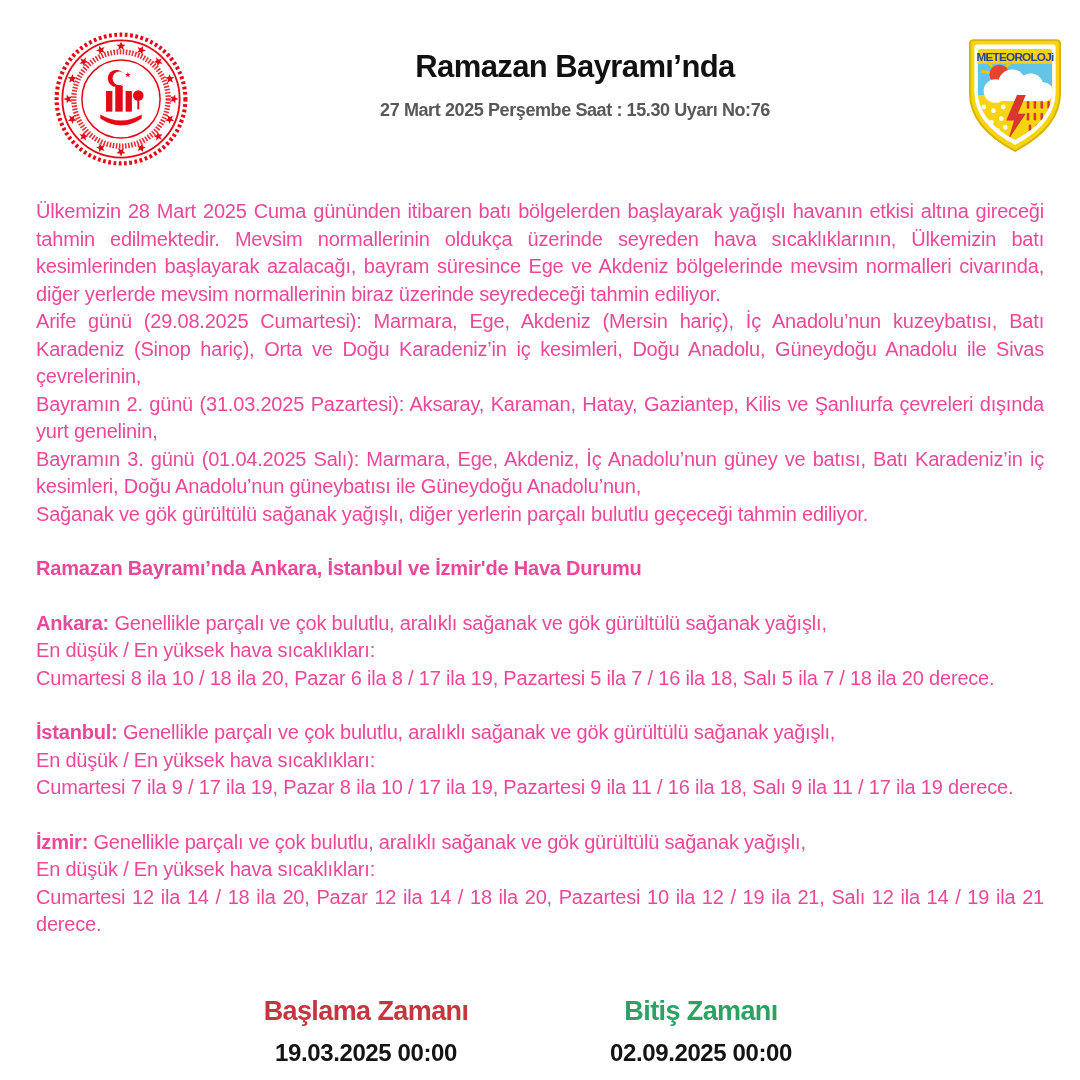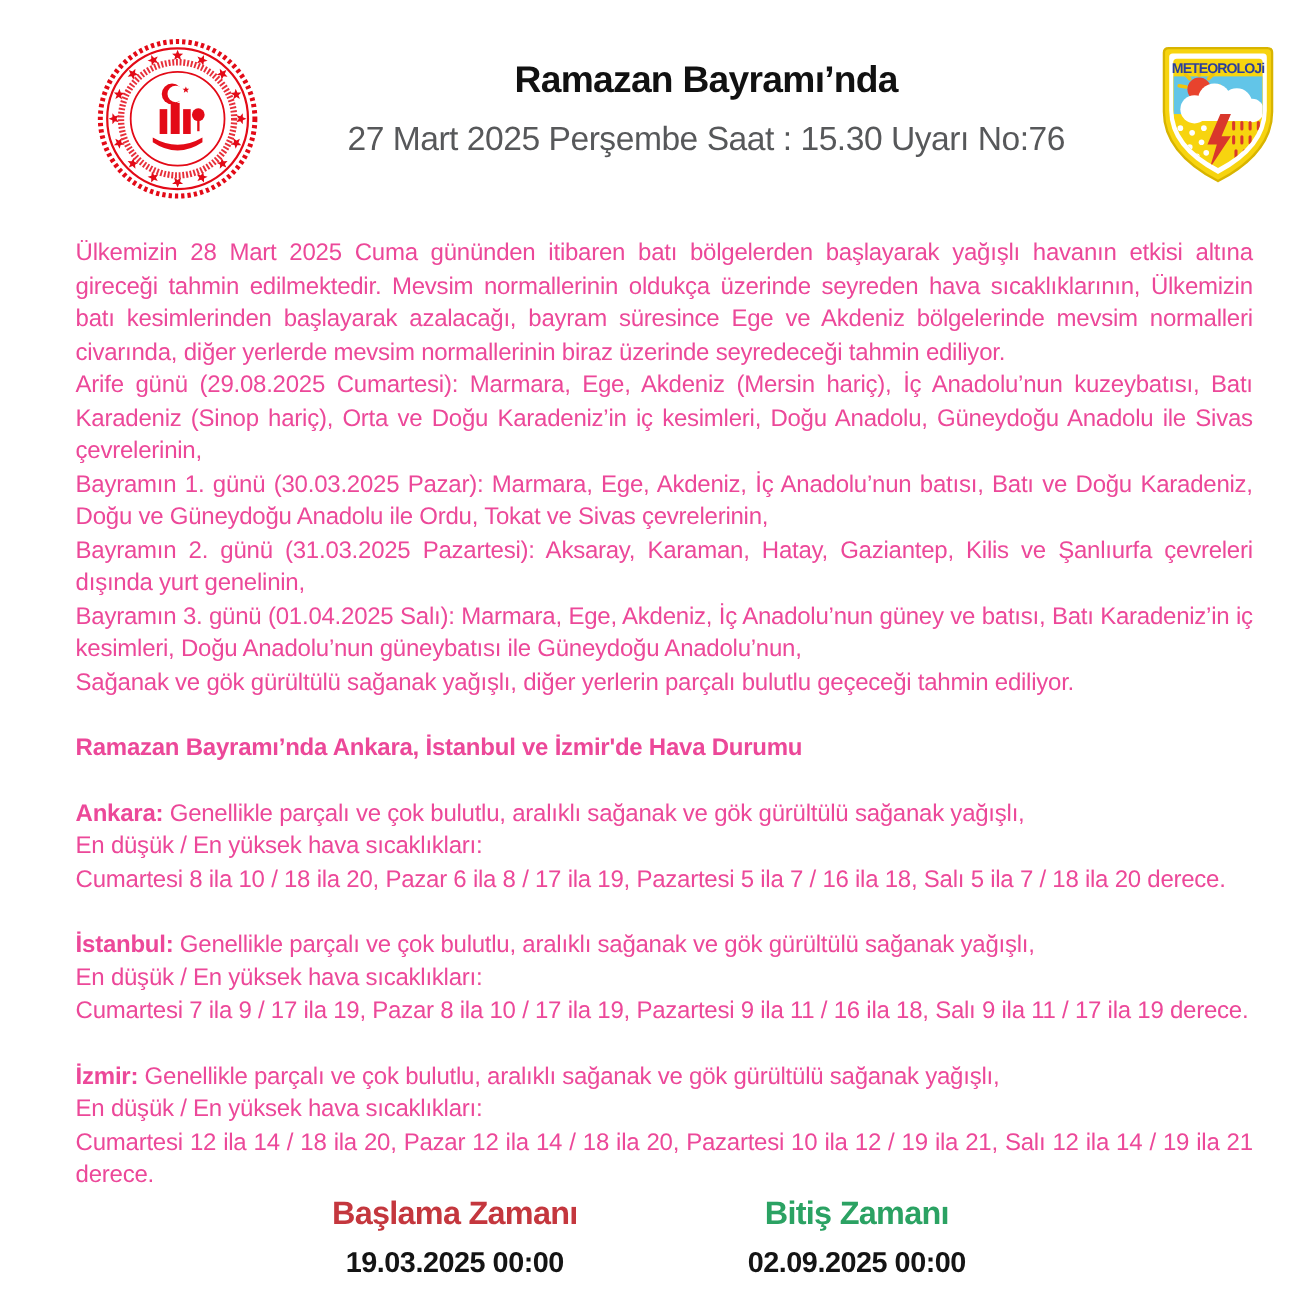--- a/index.html
+++ b/index.html
@@ -1,48 +1,48 @@
 <!DOCTYPE html>
 <html lang="tr"><head>
 <meta charset="utf-8">
 <style>
   html,body{margin:0;padding:0;}
   body{
     width:1080px;height:1080px;background:#ffffff;
     font-family:"Liberation Sans",sans-serif;color:#161616;
     position:relative;overflow:hidden;
   }
-  .page{position:absolute;inset:0;background:#fff;margin-left:27px;}
+  .page{position:absolute;inset:0;background:#fff;}
 
   
   .seal{position:absolute;left:52px;top:30px;width:138px;height:138px;}
   .metlogo{position:absolute;right:16px;top:36px;width:98px;height:120px;}
   .titles{position:absolute;left:200px;right:130px;top:46px;text-align:center;}
   .title-line{
     font-size:31px;font-weight:bold;line-height:42px;
     letter-spacing:-0.6px;color:#111;
   }
   .dateline{
-    margin-top:12px;font-size:28px;letter-spacing:-0.4px;
-    color:#57585a;font-weight:normal;
+    margin-top:12px;font-size:18px;letter-spacing:-0.4px;
+    color:#57585a;font-weight:bold;
   }
 
   
   .content{
     position:absolute;left:36px;right:36px;top:198px;
     font-size:20px;line-height:27.5px;text-align:justify;
     letter-spacing:-0.2px;color:#ec4899;
   }
   .content p{margin:0;}
   .cities-header{font-weight:bold;margin-top:27px !important;text-align:left;}
   .city-block{margin-top:27px !important;}
   .city-name{font-weight:bold;}
 
   
-  .footer{position:absolute;top:996px;left:2px;right:0;height:80px;}
+  .footer{position:absolute;top:996px;left:16px;right:0;height:80px;}
   .footer-col{position:absolute;width:290px;text-align:center;}
   .footer-col.start{left:205px;}
   .footer-col.end{left:540px;}
   .footer-label{
     font-size:27px;font-weight:bold;letter-spacing:-0.6px;line-height:30px;
   }
   .footer-label.start-color{color:#c4373e;}
   .footer-label.end-color{color:#2ba263;}
   .footer-value{
     margin-top:13px;font-size:24px;font-weight:bold;color:#141414;
@@ -159,21 +159,20 @@
 
         <polygon points="52,60 41,86 49,86 43,106 61,79 53,79 61,60" fill="#d9372c"></polygon>
       </g>
       <text x="50" y="25" text-anchor="middle" font-family="Liberation Sans, sans-serif" font-weight="bold" font-size="12" letter-spacing="-0.8" fill="#2a3e9e">METEOROLOJi</text>
     </svg>
   </div>
 
   <div class="content">
     <p>Ülkemizin 28 Mart 2025 Cuma gününden itibaren batı bölgelerden başlayarak yağışlı havanın etkisi altına gireceği tahmin edilmektedir. Mevsim normallerinin oldukça üzerinde seyreden hava sıcaklıklarının, Ülkemizin batı kesimlerinden başlayarak azalacağı, bayram süresince Ege ve Akdeniz bölgelerinde mevsim normalleri civarında, diğer yerlerde mevsim normallerinin biraz üzerinde seyredeceği tahmin ediliyor.</p>
     <p>Arife günü (29.08.2025 Cumartesi): Marmara, Ege, Akdeniz (Mersin hariç), İç Anadolu’nun kuzeybatısı, Batı Karadeniz (Sinop hariç), Orta ve Doğu Karadeniz’in iç kesimleri, Doğu Anadolu, Güneydoğu Anadolu ile Sivas çevrelerinin,</p>
-    <p>Bayramın 1. günü (30.03.2025 Pazar): Marmara, Ege, Akdeniz, İç Anadolu’nun batısı, Batı ve Doğu Karadeniz, Doğu ve Güneydoğu Anadolu ile Ordu, Tokat ve Sivas çevrelerinin,</p>
     <p>Bayramın 2. günü (31.03.2025 Pazartesi): Aksaray, Karaman, Hatay, Gaziantep, Kilis ve Şanlıurfa çevreleri dışında yurt genelinin,</p>
     <p>Bayramın 3. günü (01.04.2025 Salı): Marmara, Ege, Akdeniz, İç Anadolu’nun güney ve batısı, Batı Karadeniz’in iç kesimleri, Doğu Anadolu’nun güneybatısı ile Güneydoğu Anadolu’nun,</p>
     <p>Sağanak ve gök gürültülü sağanak yağışlı, diğer yerlerin parçalı bulutlu geçeceği tahmin ediliyor.</p>
 
     <p class="cities-header">Ramazan Bayramı’nda Ankara, İstanbul ve İzmir'de Hava Durumu</p>
 
     <div class="city-block">
       <p><span class="city-name">Ankara:</span> <span>Genellikle parçalı ve çok bulutlu, aralıklı sağanak ve gök gürültülü sağanak yağışlı,</span></p>
       <p>En düşük / En yüksek hava sıcaklıkları:</p>
       <p>Cumartesi 8 ila 10 / 18 ila 20, Pazar 6 ila 8 / 17 ila 19, Pazartesi 5 ila 7 / 16 ila 18, Salı 5 ila 7 / 18 ila 20 derece.</p>

